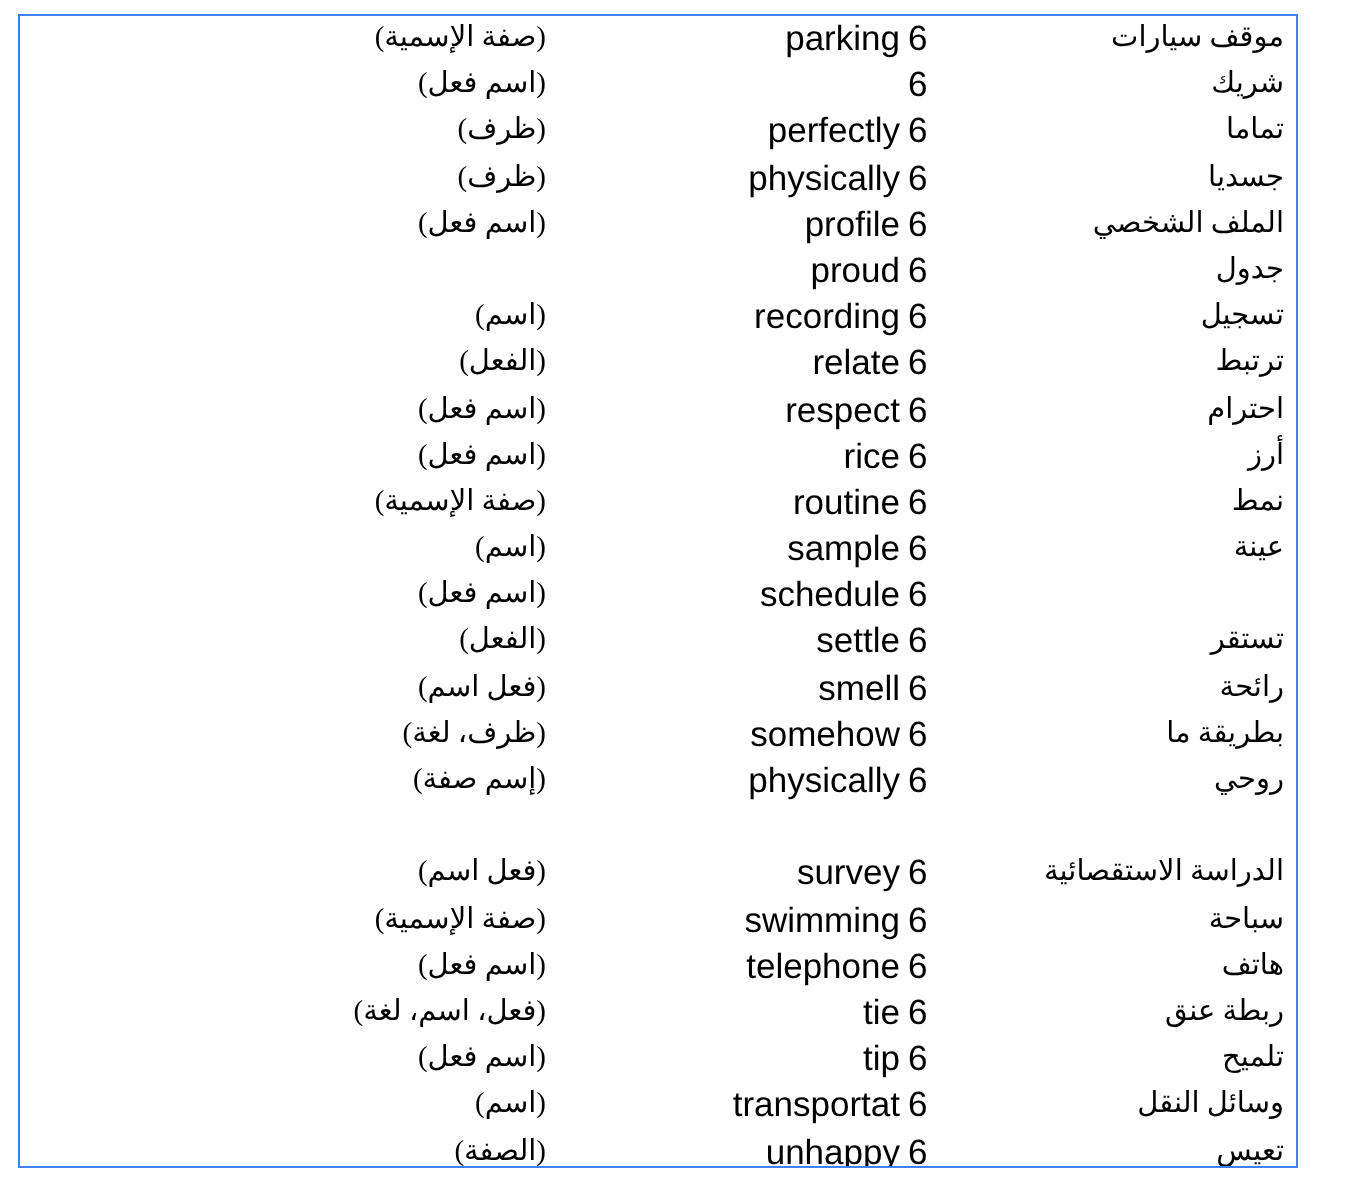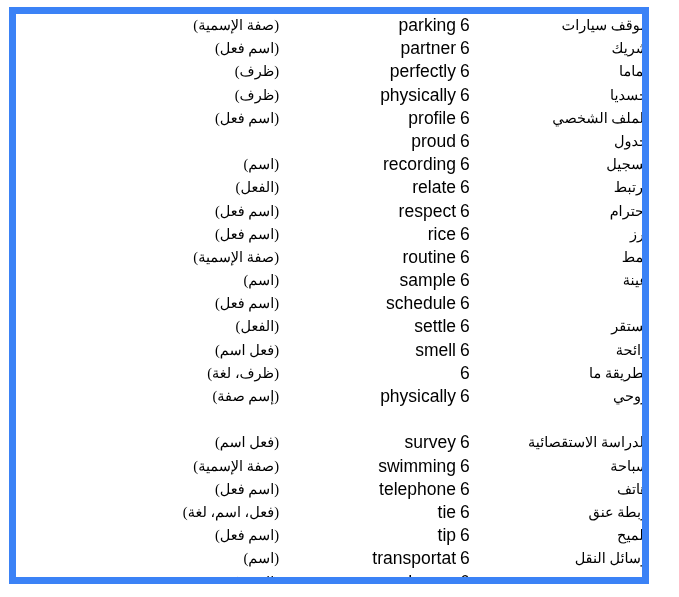--- a/index.html
+++ b/index.html
@@ -22,21 +22,21 @@
     background: #ffffff;
   }
 
   
   .table-frame {
     position: absolute;
     left: 9px;
     top: 7px;
     width: 640px;
     height: 577px;
-    border: 7px solid #3b82f6;
+    border: 1px solid #3b82f6;
     box-sizing: border-box;
     background: #ffffff;
     overflow: hidden;
   }
 
   .rows {
     position: relative;
     width: 100%;
     height: 100%;
   }
@@ -130,21 +130,20 @@
     <div class="clip-artifact a2">.</div>
     <div class="rows" id="rows-container">
         <div class="vocab-row">
           <div class="col-pos">(صفة الإسمية)</div>
           <div class="col-en">parking</div>
           <div class="col-num">6</div>
           <div class="col-ar">موقف سيارات</div>
         </div>
         <div class="vocab-row">
           <div class="col-pos">(اسم فعل)</div>
-          <div class="col-en">partner</div>
           <div class="col-num">6</div>
           <div class="col-ar">شريك</div>
         </div>
         <div class="vocab-row">
           <div class="col-pos">(ظرف)</div>
           <div class="col-en">perfectly</div>
           <div class="col-num">6</div>
           <div class="col-ar">تماما</div>
         </div>
         <div class="vocab-row">
@@ -212,20 +211,21 @@
           <div class="col-ar">تستقر</div>
         </div>
         <div class="vocab-row">
           <div class="col-pos">(فعل اسم)</div>
           <div class="col-en">smell</div>
           <div class="col-num">6</div>
           <div class="col-ar">رائحة</div>
         </div>
         <div class="vocab-row">
           <div class="col-pos">(ظرف، لغة)</div>
+          <div class="col-en">somehow</div>
           <div class="col-num">6</div>
           <div class="col-ar">بطريقة ما</div>
         </div>
         <div class="vocab-row">
           <div class="col-pos">(إسم صفة)</div>
           <div class="col-en">physically</div>
           <div class="col-num">6</div>
           <div class="col-ar">روحي</div>
         </div>
         <div class="vocab-row spacer-row">

